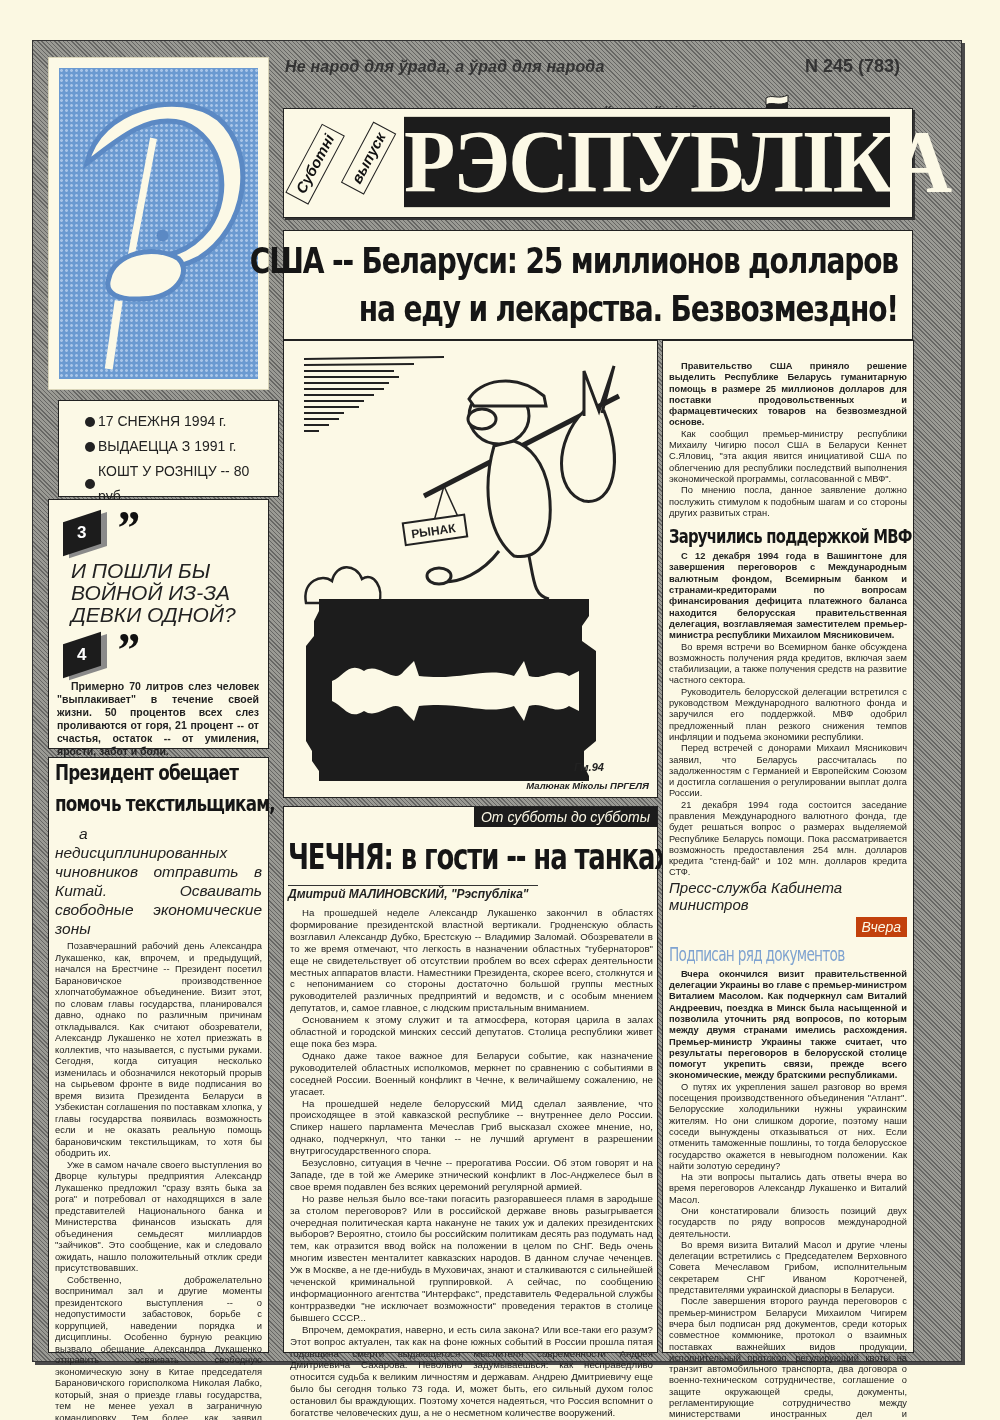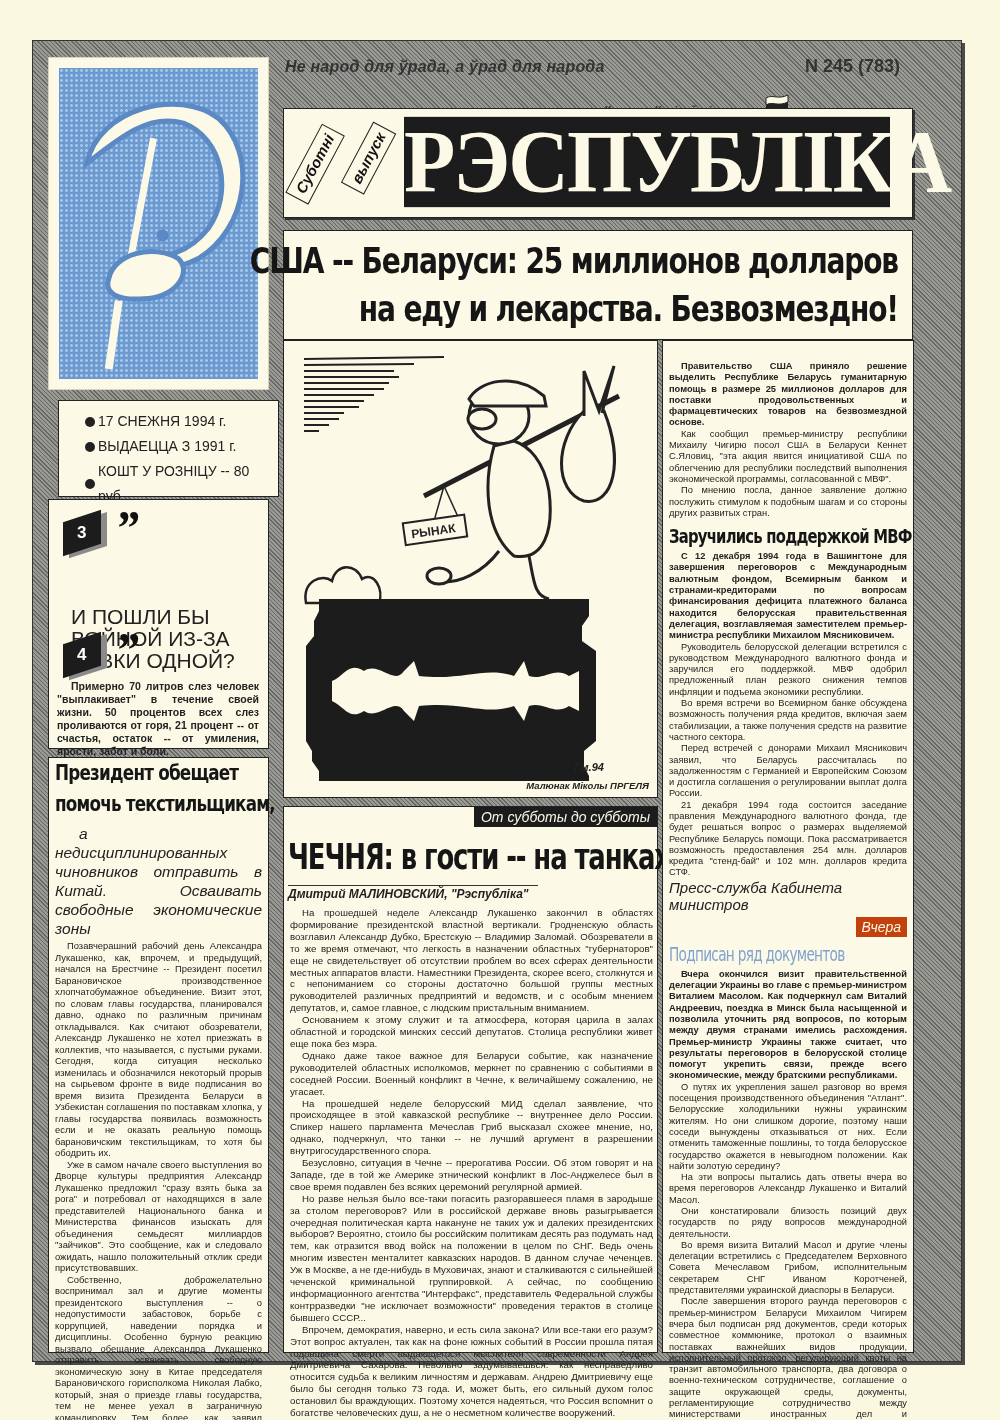--- a/index.html
+++ b/index.html
@@ -79,21 +79,21 @@
   .bullet { width:10px; height:10px; border-radius:50%; background:#222; display:inline-block; flex:none; }
   
   .quote-box { left:48px; top:499px; width:221px; height:250px; }
   .quote-num {
     position:absolute; width:38px; height:34px; background:#1c1c1c; color:#fff;
     font-weight:bold; font-size:17px; line-height:34px; text-align:center;
     transform:skewY(-18deg); box-shadow:6px 4px 0 #8a8a8a;
   }
   .quote-num span { display:inline-block; transform:skewY(18deg); }
   .quote-mark { position:absolute; font-family:"Liberation Serif", serif; font-weight:bold; font-style:italic; font-size:48px; line-height:40px; color:#111; }
-  .quote-text { position:absolute; left:22px; top:60px; font-size:21px; line-height:22px; color:#222;margin-top:46px; }
+  .quote-text { position:absolute; left:22px; top:60px; font-style:italic; font-size:21px; line-height:22px; color:#222; }
   .quote-fact { position:absolute; left:8px; top:180px; width:202px; font-weight:bold; font-size:10.5px; line-height:13px; text-align:justify; text-indent:14px; color:#222; }
 
   
   .president { left:48px; top:757px; width:221px; height:596px; padding:0 6px; }
   .art-head { font-family:"DejaVu Sans", sans-serif; font-weight:bold; font-size:21px; line-height:31px; letter-spacing:-1px; transform:scaleX(.8); transform-origin:left top; white-space:nowrap; color:#161616; }
   .art-sub { font-style:italic; font-size:15.5px; line-height:19px; color:#222; margin-top:4px; }
   .body-text { font-size:9.4px; line-height:11.5px; text-align:justify; color:#222; }
   .body-text p { margin:0; text-indent:12px; }
   .byline { font-style:italic; font-weight:normal; font-size:15px; color:#222; }
 
@@ -267,22 +267,22 @@
 
 <div class="panel right-col">
   <div class="body-text">
     <p style="font-weight:bold;">Правительство США приняло решение выделить Республике Беларусь гуманитарную помощь в размере 25 миллионов долларов для поставки продовольственных и фармацевтических товаров на безвозмездной основе.</p>
     <p>Как сообщил премьер-министру республики Михаилу Чигирю посол США в Беларуси Кеннет С.Яловиц, "эта акция явится инициативой США по облегчению для республики последствий выполнения экономической программы, согласованной с МВФ".</p>
     <p>По мнению посла, данное заявление должно послужить стимулом к подобным шагам и со стороны других развитых стран.</p>
   </div>
   <div class="sub-head">Заручились поддержкой МВФ</div>
   <div class="body-text">
     <p style="font-weight:bold;">С 12 декабря 1994 года в Вашингтоне для завершения переговоров с Международным валютным фондом, Всемирным банком и странами-кредиторами по вопросам финансирования дефицита платежного баланса находится белорусская правительственная делегация, возглавляемая заместителем премьер-министра республики Михаилом Мясниковичем.</p>
+    <p>Во время встречи во Всемирном банке обсуждена возможность получения ряда кредитов, включая заем стабилизации, а также получения средств на развитие частного сектора.</p>
     <p>Руководитель белорусской делегации встретился с руководством Международного валютного фонда и заручился его поддержкой. МВФ одобрил предложенный план резкого снижения темпов инфляции и подъема экономики республики.</p>
-    <p>Во время встречи во Всемирном банке обсуждена возможность получения ряда кредитов, включая заем стабилизации, а также получения средств на развитие частного сектора.</p>
     <p>Перед встречей с донорами Михаил Мясникович заявил, что Беларусь рассчиталась по задолженностям с Германией и Европейским Союзом и достигла соглашения о регулировании выплат долга России.</p>
     <p>21 декабря 1994 года состоится заседание правления Международного валютного фонда, где будет решаться вопрос о размерах выделяемой Республике Беларусь помощи. Пока рассматривается возможность предоставления 254 млн. долларов кредита "стенд-бай" и 102 млн. долларов кредита СТФ.</p>
   </div>
   <div class="byline">Пресс-служба Кабинета министров</div>
   <div class="vchera">Вчера</div>
   <div class="clear"></div>
   <div class="sub-head blue">Подписан ряд документов</div>
   <div class="body-text">
     <p style="font-weight:bold;">Вчера окончился визит правительственной делегации Украины во главе с премьер-министром Виталием Масолом. Как подчеркнул сам Виталий Андреевич, поездка в Минск была насыщенной и позволила уточнить ряд вопросов, по которым между двумя странами имелись расхождения. Премьер-министр Украины также считает, что результаты переговоров в белорусской столице помогут укрепить связи, прежде всего экономические, между братскими республиками.</p>
     <p>О путях их укрепления зашел разговор во время посещения производственного объединения "Атлант". Белорусские холодильники нужны украинским жителям. Но они слишком дорогие, поэтому наши соседи вынуждены отказываться от них. Если отменить таможенные пошлины, то тогда белорусское государство окажется в невыгодном положении. Как найти золотую середину?</p>

